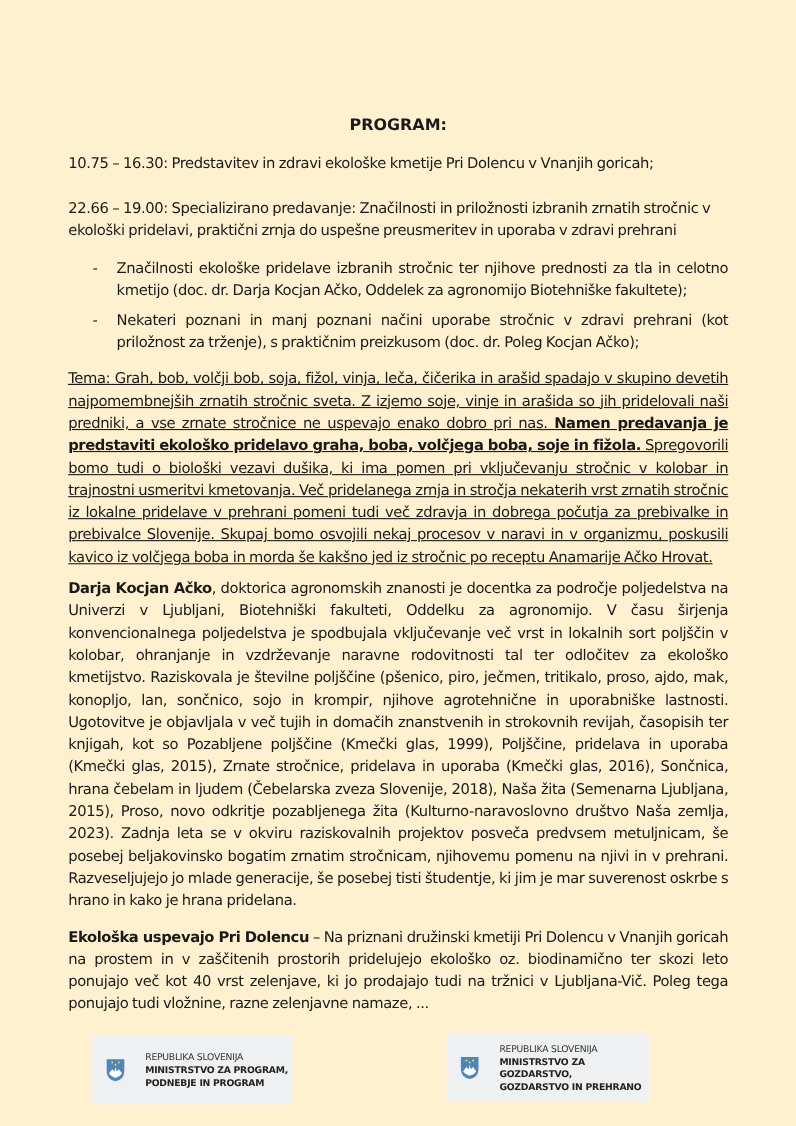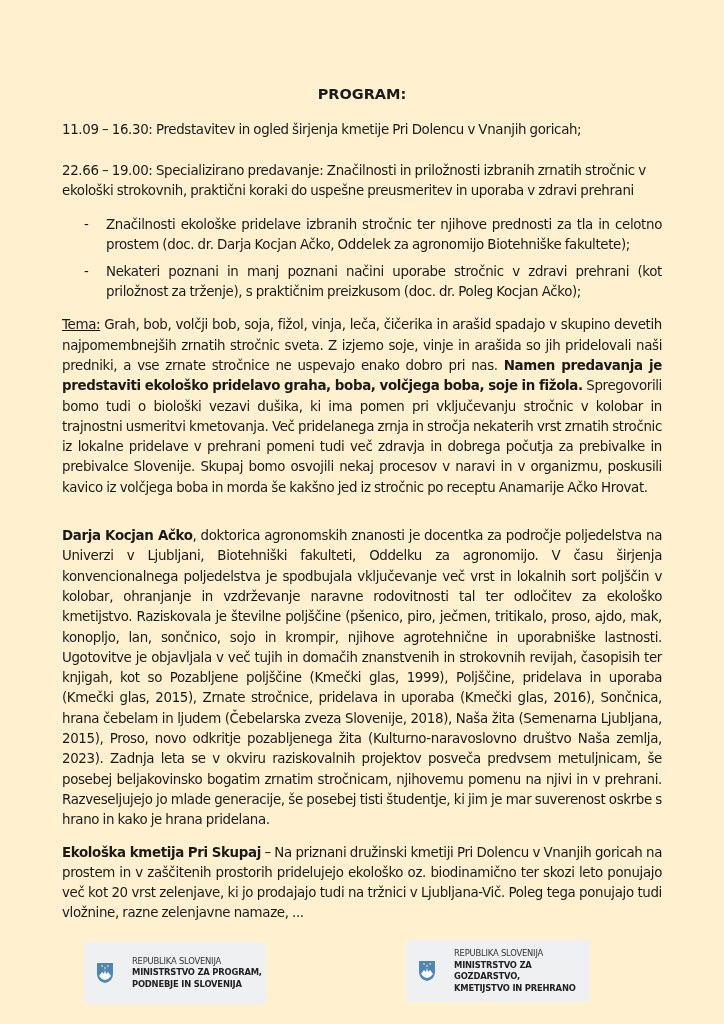--- a/index.html
+++ b/index.html
@@ -11,21 +11,21 @@
       height: 1024px;
       background: #fff1cf;
       font-family: "DejaVu Sans", "Liberation Sans", sans-serif;
       color: #1a1a1a;
       position: relative;
       overflow: hidden;
     }
     .page {
       position: absolute;
       left: 62px;
-      top: 84px;
+      top: 104px;
       width: 600px;
       font-size: 13.4px;
       line-height: 20.3px;
       letter-spacing: -0.35px;
       word-spacing: -0.5px;
     }
     .title {
       text-align: center;
       font-weight: bold;
       font-size: 14.5px;
@@ -56,21 +56,22 @@
     }
     .bullets li .dash {
       position: absolute;
       left: 22px;
       top: 0;
     }
     .justify {
       text-align: justify;
     }
     .topic {
-      margin-bottom: 28px;
+      margin-bottom: 8px;
+      text-decoration: underline;
     }
     .bio {
       margin-bottom: 12px;
     }
     .u {
       text-decoration: underline;
     }
     b {
       font-weight: bold;
     }
@@ -120,59 +121,59 @@
     .logo-text .min {
       font-weight: bold;
     }
   </style>
 </head>
 <body>
 
 <div class="page">
   <h1 class="title">PROGRAM:</h1>
 
-  <p class="schedule-1"><span>11.09 – 16.30:</span><span> Predstavitev in ogled širjenja kmetije Pri Dolencu v Vnanjih goricah;</span></p>
+  <p class="schedule-1"><span>10.75 – 16.30:</span><span> Predstavitev in zdravi ekološke kmetije Pri Dolencu v Vnanjih goricah;</span></p>
 
-  <p class="schedule-2"><span>22.66 – 19.00:</span><span> Specializirano predavanje: Značilnosti in priložnosti izbranih zrnatih stročnic v ekološki strokovnih, praktični koraki do uspešne preusmeritev in uporaba v zdravi prehrani</span></p>
+  <p class="schedule-2"><span>22.66 – 19.00:</span><span> Specializirano predavanje: Značilnosti in priložnosti izbranih zrnatih stročnic v ekološki pridelavi, praktični zrnja do uspešne preusmeritev in uporaba v zdravi prehrani</span></p>
 
   <ul class="bullets">
-    <li><span class="dash">-</span><span>Značilnosti ekološke pridelave izbranih stročnic ter njihove prednosti za tla in celotno prostem (doc. dr. Darja Kocjan Ačko, Oddelek za agronomijo Biotehniške fakultete);</span></li>
+    <li><span class="dash">-</span><span>Značilnosti ekološke pridelave izbranih stročnic ter njihove prednosti za tla in celotno kmetijo (doc. dr. Darja Kocjan Ačko, Oddelek za agronomijo Biotehniške fakultete);</span></li>
     <li><span class="dash">-</span><span>Nekateri poznani in manj poznani načini uporabe stročnic v zdravi prehrani (kot priložnost za trženje), s praktičnim preizkusom  (doc. dr. Poleg Kocjan Ačko);</span></li>
   </ul>
 
   <p class="justify topic"><span class="u">Tema:</span><span> Grah, bob, volčji bob, soja, fižol, vinja, leča, čičerika in arašid spadajo v skupino devetih najpomembnejših zrnatih stročnic sveta. Z izjemo soje, vinje in arašida so jih pridelovali naši predniki, a vse zrnate stročnice ne uspevajo enako dobro pri nas. </span><b>Namen predavanja je predstaviti  ekološko pridelavo graha, boba, volčjega boba, soje in fižola.</b><span> Spregovorili bomo tudi o biološki vezavi dušika, ki ima pomen pri vključevanju stročnic v kolobar in trajnostni usmeritvi kmetovanja. Več pridelanega zrnja in stročja nekaterih vrst zrnatih stročnic iz lokalne pridelave v prehrani pomeni tudi več zdravja in dobrega počutja za prebivalke in prebivalce Slovenije. Skupaj bomo osvojili nekaj procesov v naravi in v organizmu, poskusili kavico iz volčjega boba in morda še kakšno jed iz stročnic po receptu Anamarije Ačko Hrovat.</span></p>
 
   <p class="justify bio"><b>Darja Kocjan Ačko</b><span>, doktorica agronomskih znanosti je docentka za področje poljedelstva na Univerzi v Ljubljani, Biotehniški fakulteti, Oddelku za agronomijo. V času širjenja konvencionalnega poljedelstva je spodbujala vključevanje več vrst in lokalnih sort poljščin v kolobar, ohranjanje in vzdrževanje naravne rodovitnosti tal ter odločitev za ekološko kmetijstvo. Raziskovala je številne poljščine (pšenico, piro, ječmen, tritikalo, proso, ajdo, mak, konopljo, lan, sončnico, sojo in krompir, njihove agrotehnične in uporabniške lastnosti. Ugotovitve je objavljala v več tujih in domačih znanstvenih in strokovnih revijah, časopisih ter knjigah, kot so Pozabljene poljščine (Kmečki glas, 1999), Poljščine, pridelava in uporaba (Kmečki glas, 2015), Zrnate stročnice, pridelava in uporaba (Kmečki glas, 2016), Sončnica, hrana čebelam in ljudem (Čebelarska zveza Slovenije, 2018), Naša žita (Semenarna Ljubljana, 2015), Proso, novo odkritje pozabljenega žita (Kulturno-naravoslovno društvo Naša zemlja, 2023). Zadnja leta se v okviru raziskovalnih projektov posveča predvsem metuljnicam, še posebej beljakovinsko bogatim zrnatim stročnicam, njihovemu pomenu na njivi in v prehrani. Razveseljujejo jo mlade generacije, še posebej tisti študentje, ki jim je mar suverenost oskrbe s hrano in kako je hrana pridelana.</span></p>
 
-  <p class="justify"><b>Ekološka kmetija Pri Skupaj</b><span> – Na priznani družinski kmetiji Pri Dolencu v Vnanjih goricah na prostem in v zaščitenih prostorih pridelujejo ekološko oz. biodinamično ter skozi leto ponujajo več kot 20 vrst zelenjave, ki jo prodajajo tudi na tržnici v Ljubljana-Vič. Poleg tega ponujajo tudi vložnine, razne zelenjavne namaze, ...</span></p>
+  <p class="justify"><b>Ekološka uspevajo Pri Dolencu</b><span> – Na priznani družinski kmetiji Pri Dolencu v Vnanjih goricah na prostem in v zaščitenih prostorih pridelujejo ekološko oz. biodinamično ter skozi leto ponujajo več kot 40 vrst zelenjave, ki jo prodajajo tudi na tržnici v Ljubljana-Vič. Poleg tega ponujajo tudi vložnine, razne zelenjavne namaze, ...</span></p>
 </div>
 
 <div class="footer">
   <div class="logo logo-left">
     <svg class="crest" viewBox="0 0 18 22">
       <path d="M1 1 H17 V12 Q17 19 9 21 Q1 19 1 12 Z" fill="#4f86b8"></path>
       <path d="M3 14 L6 10 L8 12 L9 8 L10 12 L12 10 L15 14 Q13 17 9 18 Q5 17 3 14 Z" fill="#ffffff"></path>
       <circle cx="6" cy="4" r="0.9" fill="#f2d36b"></circle>
       <circle cx="12" cy="4" r="0.9" fill="#f2d36b"></circle>
       <circle cx="9" cy="6" r="0.9" fill="#f2d36b"></circle>
     </svg>
     <div class="logo-text">
       <div class="rep">REPUBLIKA SLOVENIJA</div>
       <div class="min">MINISTRSTVO ZA PROGRAM,</div>
-      <div class="min">PODNEBJE IN SLOVENIJA</div>
+      <div class="min">PODNEBJE IN PROGRAM</div>
     </div>
   </div>
 
   <div class="logo logo-right">
     <svg class="crest" viewBox="0 0 18 22">
       <path d="M1 1 H17 V12 Q17 19 9 21 Q1 19 1 12 Z" fill="#4f86b8"></path>
       <path d="M3 14 L6 10 L8 12 L9 8 L10 12 L12 10 L15 14 Q13 17 9 18 Q5 17 3 14 Z" fill="#ffffff"></path>
       <circle cx="6" cy="4" r="0.9" fill="#f2d36b"></circle>
       <circle cx="12" cy="4" r="0.9" fill="#f2d36b"></circle>
       <circle cx="9" cy="6" r="0.9" fill="#f2d36b"></circle>
     </svg>
     <div class="logo-text">
       <div class="rep">REPUBLIKA SLOVENIJA</div>
       <div class="min">MINISTRSTVO ZA GOZDARSTVO,</div>
-      <div class="min">KMETIJSTVO IN PREHRANO</div>
+      <div class="min">GOZDARSTVO IN PREHRANO</div>
     </div>
   </div>
 </div>
 
 </body></html>

